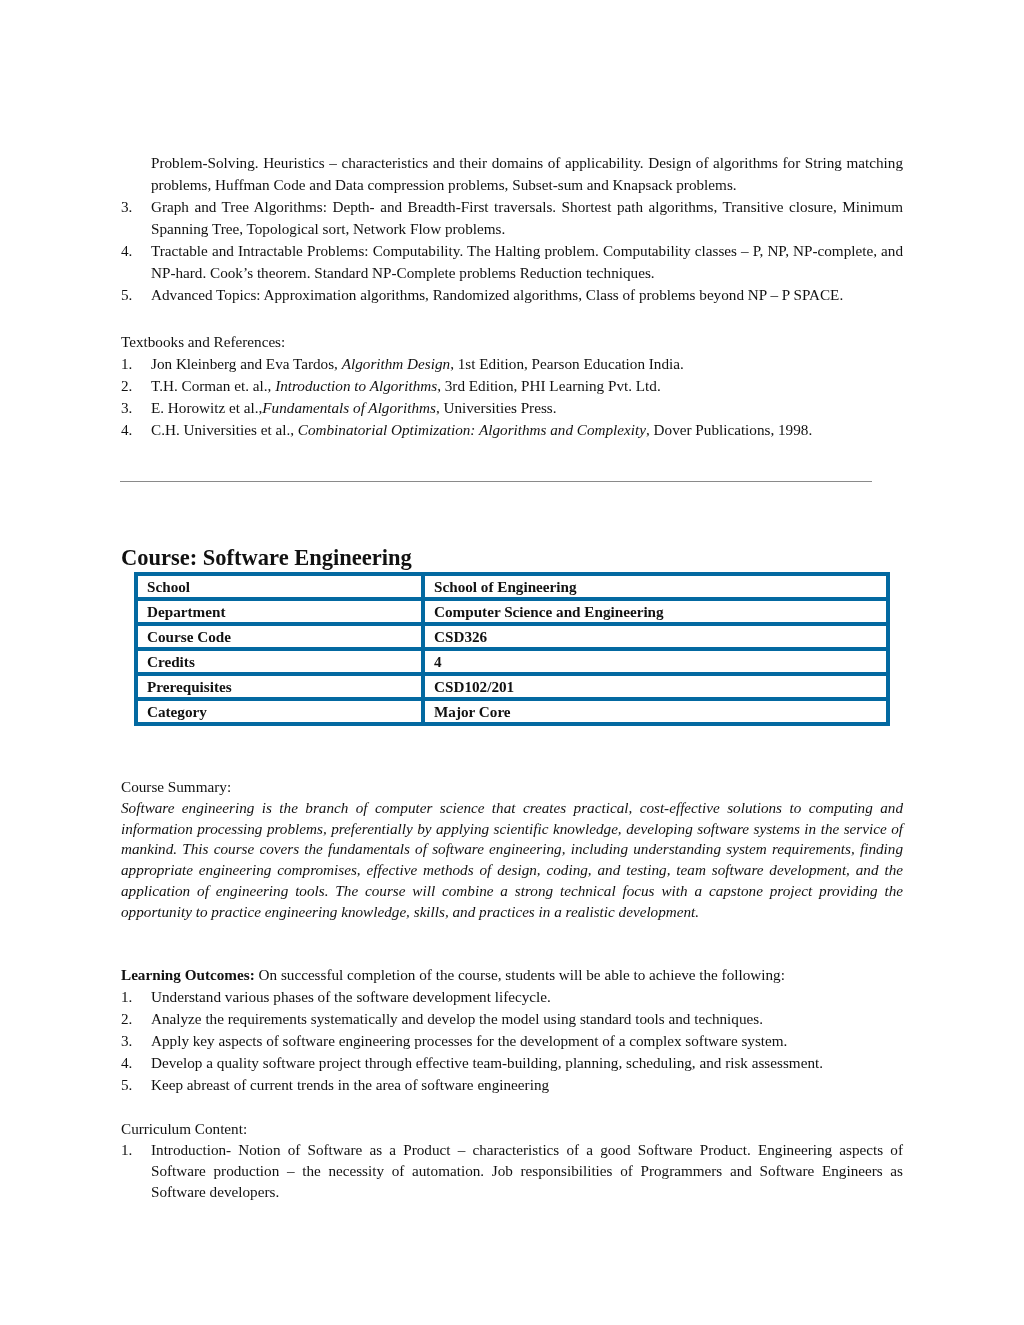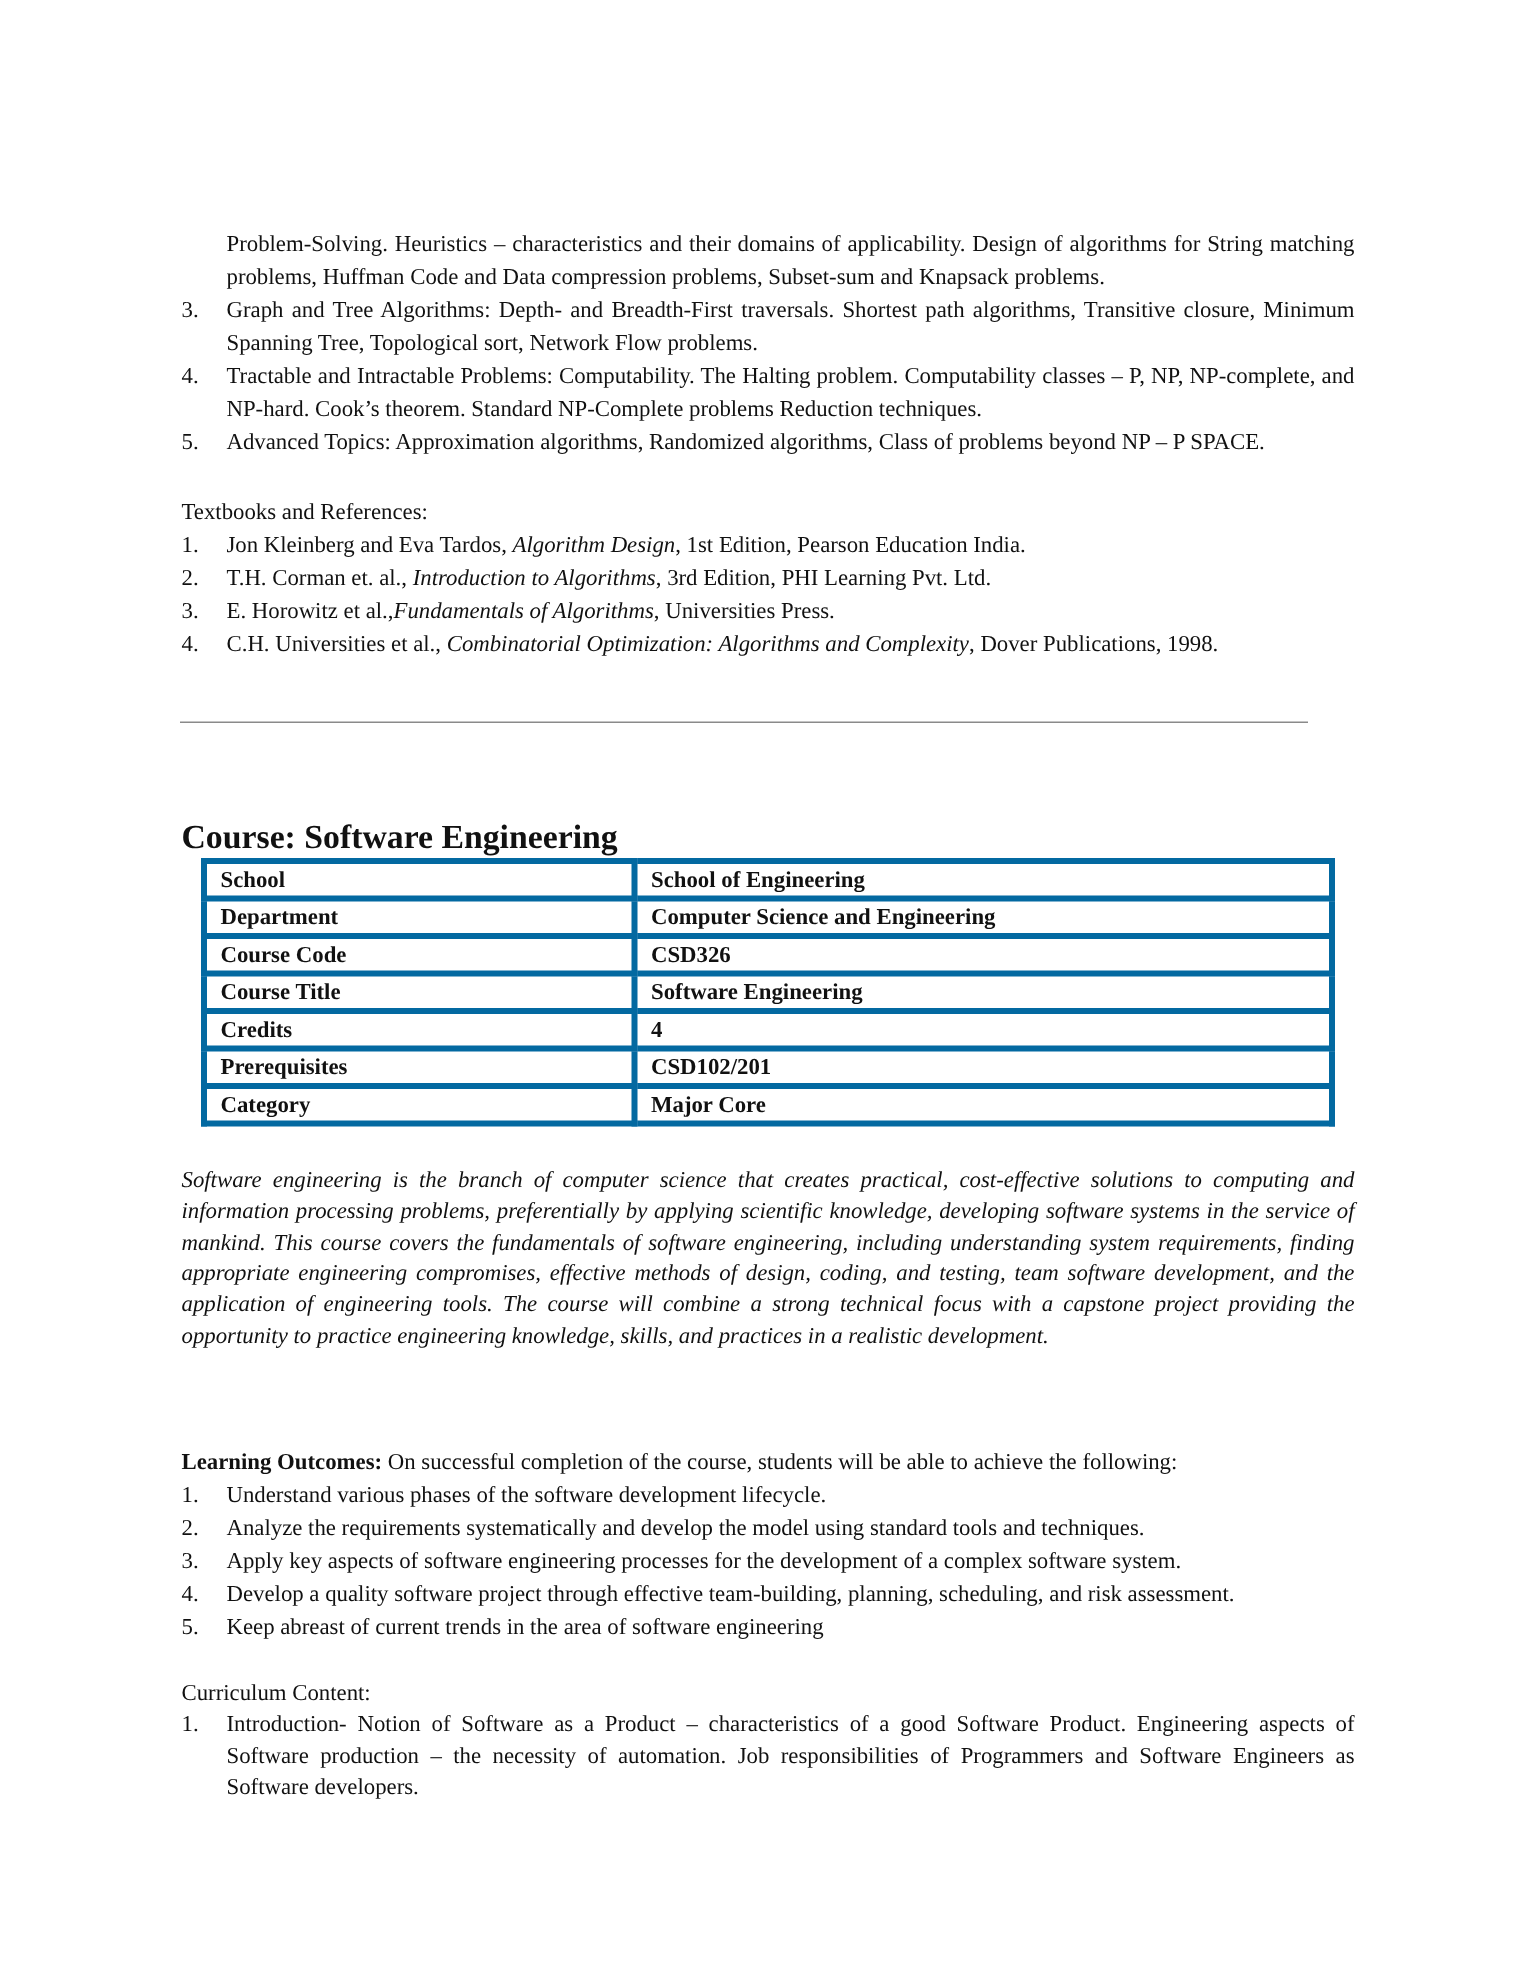--- a/index.html
+++ b/index.html
@@ -144,39 +144,36 @@
       </tr>
       <tr>
         <td class="k">Department</td>
         <td>Computer Science and Engineering</td>
       </tr>
       <tr>
         <td class="k">Course Code</td>
         <td>CSD326</td>
       </tr>
       <tr>
-        <td class="k">Course Title</td>
-        <td>Software Engineering</td>
-      </tr>
-      <tr>
         <td class="k">Credits</td>
         <td>4</td>
       </tr>
       <tr>
         <td class="k">Prerequisites</td>
         <td>CSD102/201</td>
       </tr>
       <tr>
         <td class="k">Category</td>
         <td>Major Core</td>
       </tr>
     </tbody>
   </table>
 
   <div class="block" style="top:777px; line-height:20.8px;">
+    <div class="heading">Course Summary:</div>
     <div class="para">Software engineering is the branch of computer science that creates practical, cost-effective solutions to computing and information processing problems, preferentially by applying scientific knowledge, developing software systems in the service of mankind. This course covers the fundamentals of software engineering, including understanding system requirements, finding appropriate engineering compromises, effective methods of design, coding, and testing, team software development, and the application of engineering tools. The course will combine a strong technical focus with a capstone project providing the opportunity to practice engineering knowledge, skills, and practices in a realistic development.</div>
   </div>
 
   <div class="block" style="top:964px;">
     <div><span class="bold">Learning Outcomes:</span><span> On successful completion of the course, students will be able to achieve the following:</span></div>
     <ol class="olist">
       <li>
         <span class="num">1.</span>
         <span>Understand various phases of the software development lifecycle.</span>
       </li>

